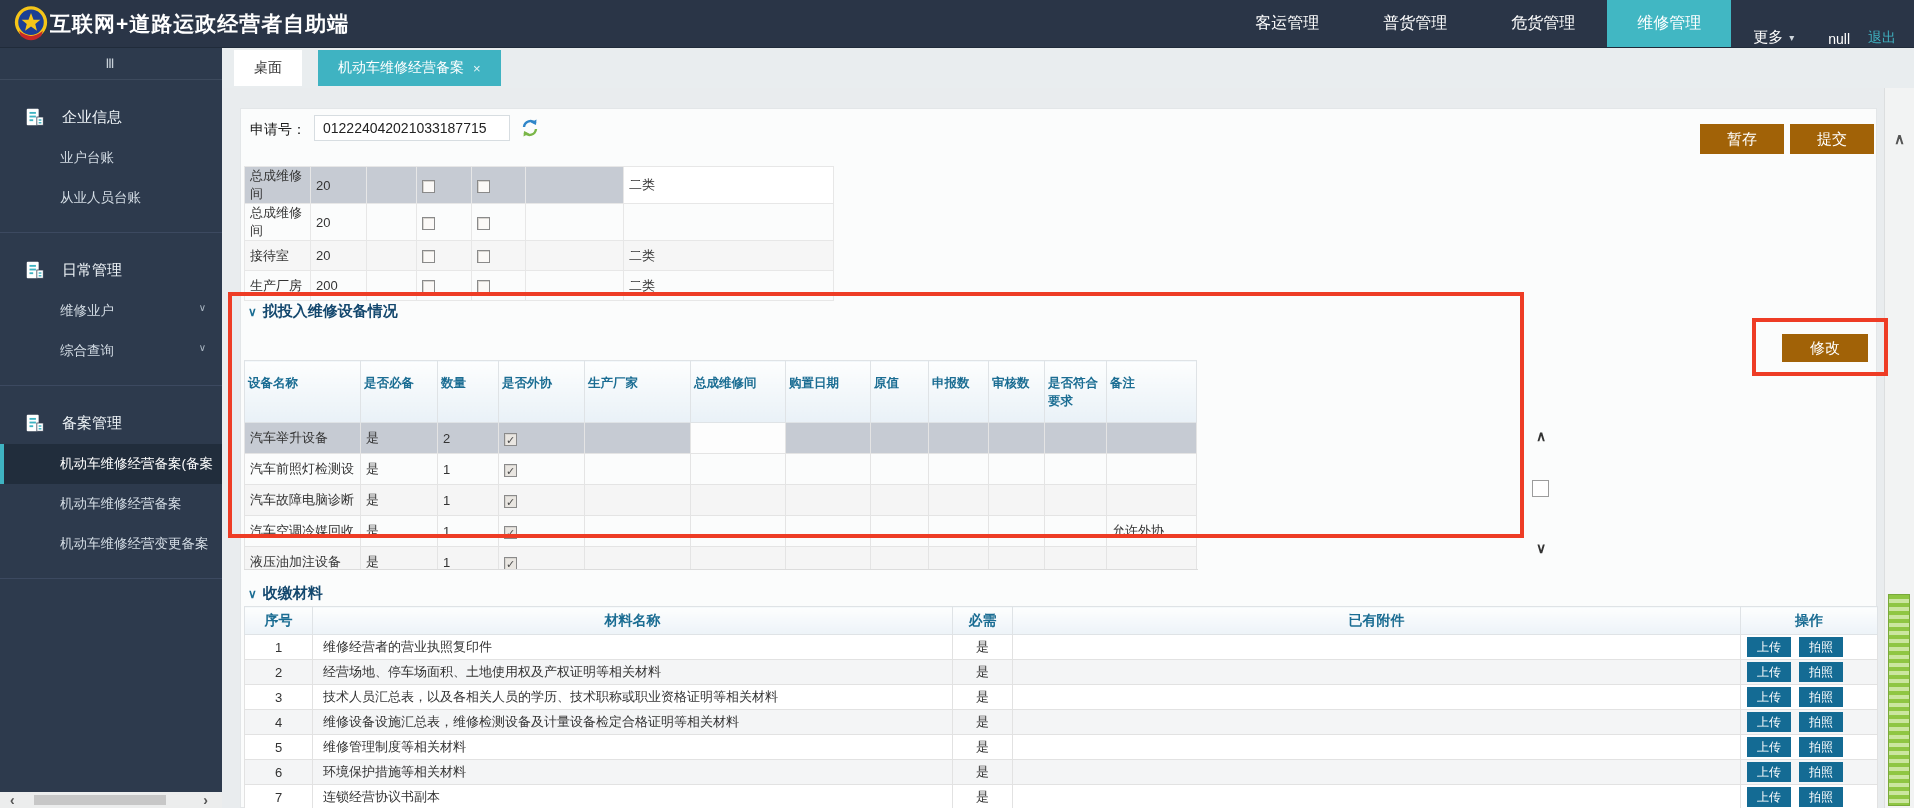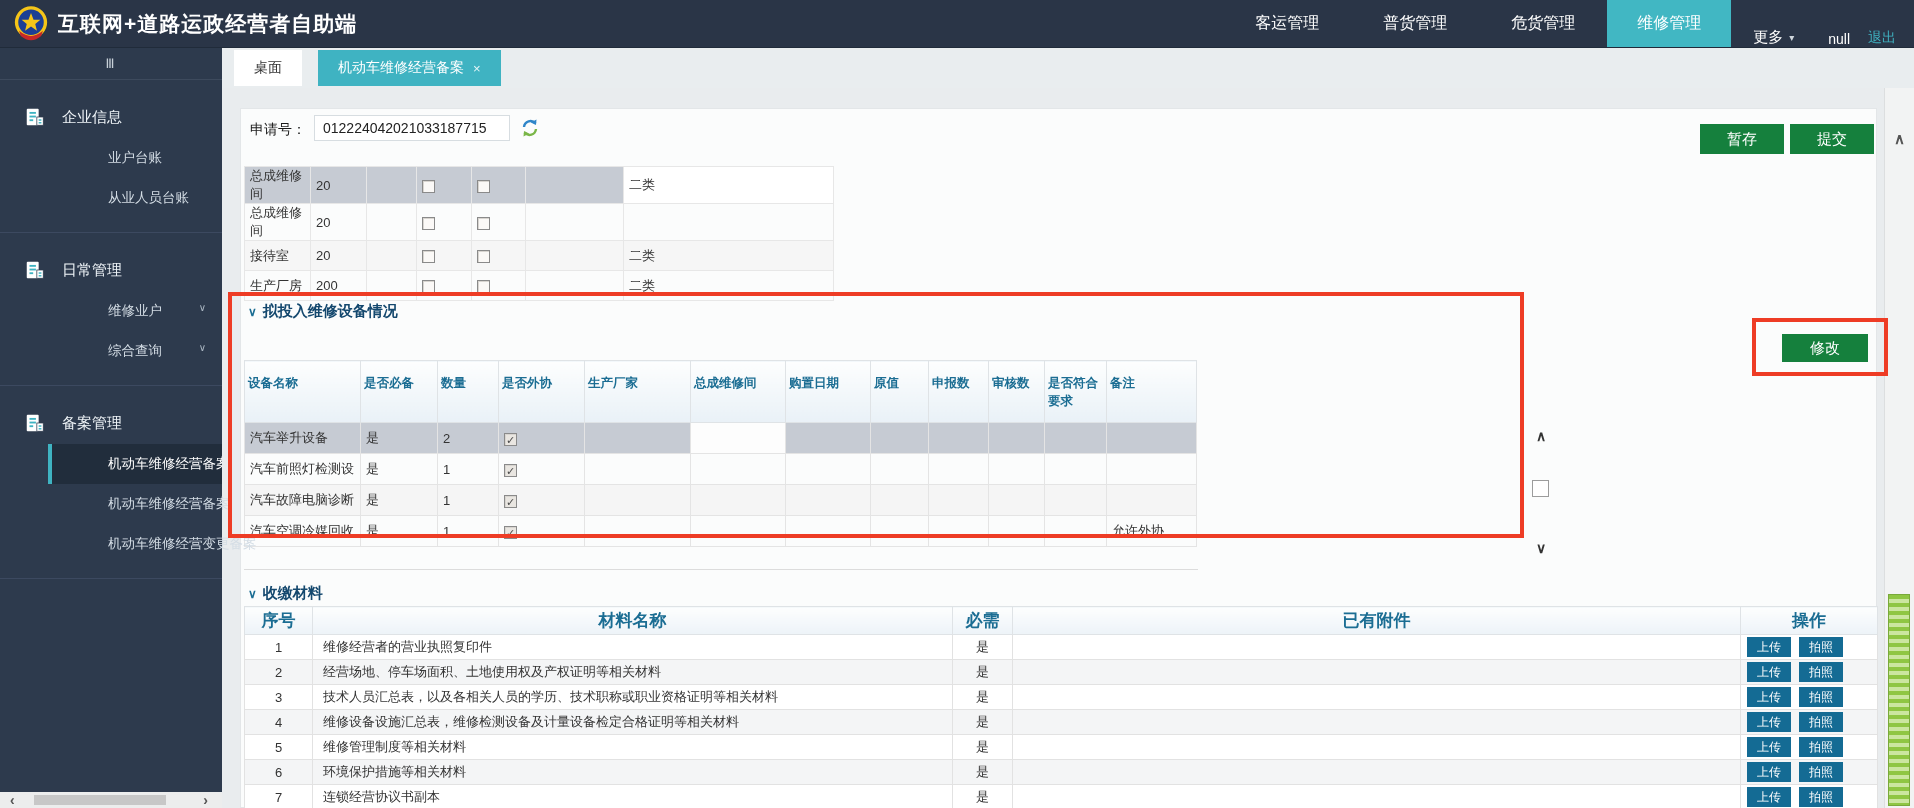--- a/index.html
+++ b/index.html
@@ -3,40 +3,40 @@
 <meta charset="utf-8">
 <style>
   * { margin:0; padding:0; box-sizing:border-box; }
   html,body { width:1914px; height:808px; overflow:hidden; }
   body { position:relative; font-family:"Liberation Sans", sans-serif; background:#e9ecee; color:#333; }
 
   
   .header { position:absolute; top:0; left:0; width:1914px; height:48px; background:#2a3547;
             display:flex; align-items:center; border-bottom:1px solid #202b3a; z-index:20; }
   .logo { width:34px; height:38px; margin-left:14px; flex:0 0 auto; }
-  .app-title { color:#fff; font-size:21px; font-weight:bold; margin-left:10px; letter-spacing:1px; }
+  .app-title { color:#fff; font-size:21px; font-weight:bold; margin-left:2px; letter-spacing:1px; }
   .nav { margin-left:auto; display:flex; align-items:flex-end; height:100%; }
   .nav-item { color:#fff; font-size:16px; height:100%; display:flex; align-items:center;
               padding:0 32px; cursor:pointer; white-space:nowrap; }
   .nav-item.active { background:#41b7c3; padding:0 30px; }
   .nav-more { color:#fff; font-size:15px; padding:0 22px; display:flex; align-items:center; gap:6px; }
   .nav-more .caret { font-size:10px; color:#cfd6dd; }
   .nav-null { color:#fff; font-size:14px; padding:0 12px; }
   .nav-logout { color:#3fb3c2; font-size:14px; padding:0 18px 0 6px; cursor:pointer; }
 
   
   .sidebar { position:absolute; top:48px; left:0; width:222px; height:744px; background:#2d3a4d; z-index:15; }
   .collapse-bar { height:32px; display:flex; align-items:center; justify-content:center;
                   color:#c7d0d8; font-size:13px; letter-spacing:2px; border-bottom:1px solid #3d4a5d; cursor:pointer; }
   .side-group { padding:16px 0 14px; border-bottom:1px solid #3c4960; }
   .group-header { display:flex; align-items:center; gap:16px; color:#eef3f7; font-size:15px;
                   padding:10px 0 10px 24px; cursor:pointer; }
   .group-header svg { flex:0 0 auto; }
   .side-sub { position:relative; color:#d4dde5; font-size:13.5px; padding:11px 8px 11px 60px;
-              cursor:pointer; white-space:nowrap;margin-left:48px; }
+              cursor:pointer; white-space:nowrap; }
   .side-sub .chev { position:absolute; right:16px; top:11px; font-size:10px; color:#aab6c2; }
   .side-sub.active { background:#212d3c; border-left:4px solid #3fb3c2; padding-left:56px;
                      color:#fff; overflow:hidden; }
 
   
   .hscroll { position:absolute; left:0; top:792px; width:222px; height:16px; background:#eceded; z-index:16; }
   .hscroll .arr { position:absolute; top:0; height:16px; line-height:16px; color:#555;
                   font-size:14px; font-weight:bold; cursor:pointer; }
   .hscroll .arr.left { left:10px; }
   .hscroll .arr.right { right:14px; }
@@ -53,21 +53,21 @@
   
   .panel { position:absolute; left:240px; top:108px; width:1637px; height:700px;
            background:#fbfcfc; border:1px solid #e3e6e8; z-index:1; }
 
   .appno-label { position:absolute; left:250px; top:121px; font-size:14px; color:#1a1a1a; z-index:2; }
   .appno-input { position:absolute; left:314px; top:115px; width:196px; height:26px; background:#fff;
                  border:1px solid #d7dde1; font-size:14px; padding:0 8px; color:#222;
                  font-family:"Liberation Sans",sans-serif; z-index:2; }
   .refresh { position:absolute; left:520px; top:118px; width:20px; height:20px; cursor:pointer; z-index:2; }
 
-  .btn { position:absolute; background:#15803d; color:#fff; border:none; font-size:15px;
+  .btn { position:absolute; background:#a16207; color:#fff; border:none; font-size:15px;
          text-align:center; cursor:pointer; font-family:"Liberation Sans",sans-serif; z-index:2; }
   .btn-save   { left:1700px; top:124px; width:84px; height:30px; }
   .btn-submit { left:1790px; top:124px; width:84px; height:30px; }
   .btn-modify { left:1782px; top:334px; width:86px; height:28px; }
 
   
   .premises { position:absolute; left:244px; top:166px; border-collapse:collapse; z-index:2; }
   .premises td { border:1px solid #e7e7e7; height:30px; font-size:13px; color:#333; padding:0 5px; }
   .premises tr.sel td { background:#c6cbd3; }
   .premises tr.sel td.cat { background:#fff; }
@@ -108,21 +108,21 @@
               background:#fff; border:1px solid #9c9c9c; cursor:pointer; }
 
   
   .red-box { position:absolute; border:4px solid #ee3c25; pointer-events:none; z-index:60; }
   .red-big   { left:228px; top:292px; width:1296px; height:246px; }
   .red-small { left:1752px; top:318px; width:136px; height:58px; }
 
   
   .materials { position:absolute; left:244px; top:606px; border-collapse:collapse; table-layout:fixed; z-index:2; }
   .materials th { background:linear-gradient(180deg,#fdfefe,#edf3f8); color:#1b6d93; font-weight:bold;
-                  font-size:17px; border:1px solid #dfe3e6; height:28px; padding:0 4px; }
+                  font-size:14px; border:1px solid #dfe3e6; height:28px; padding:0 4px; }
   .materials td { border:1px solid #e2e2e2; height:25px; font-size:13px; color:#333; padding:0 4px;
                   background:#fff; overflow:hidden; white-space:nowrap; }
   .materials tr.stripe td { background:#f4f5f6; }
   .materials td.ctr, .materials th.ctr { text-align:center; }
   .materials td.name { padding-left:10px; }
   .btn-sm { display:inline-block; width:44px; height:20px; line-height:20px; background:#146b94;
             color:#fff; font-size:12px; text-align:center; border:none; cursor:pointer; margin-right:8px;
             font-family:"Liberation Sans",sans-serif; }
   .actions-cell { padding-left:6px !important; }
 
@@ -394,20 +394,34 @@
     <td><span class="cb checked">✓</span></td>
     <td></td>
           <td></td>
           <td></td>
           <td></td>
           <td></td>
           <td></td>
           <td></td>
     <td>允许外协</td>
   </tr>
+  <tr class="stripe">
+    <td>液压油加注设备</td>
+    <td>是</td>
+    <td>1</td>
+    <td><span class="cb checked">✓</span></td>
+    <td></td>
+          <td></td>
+          <td></td>
+          <td></td>
+          <td></td>
+          <td></td>
+          <td></td>
+    <td></td>
+  </tr>
 </tbody>
     </table>
 </div>
 
 <div class="equip-scroll">
   <div class="s-up">∧</div>
   <div class="s-thumb"></div>
   <div class="s-down">∨</div>
 </div>
 

